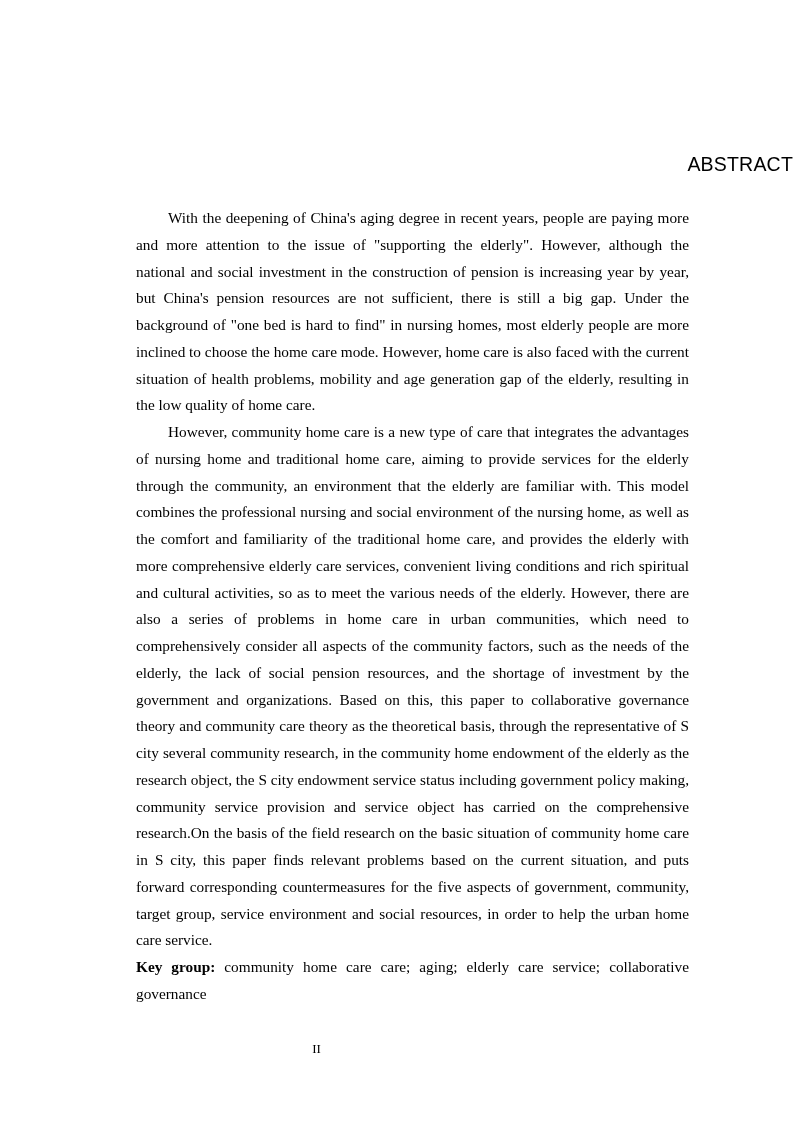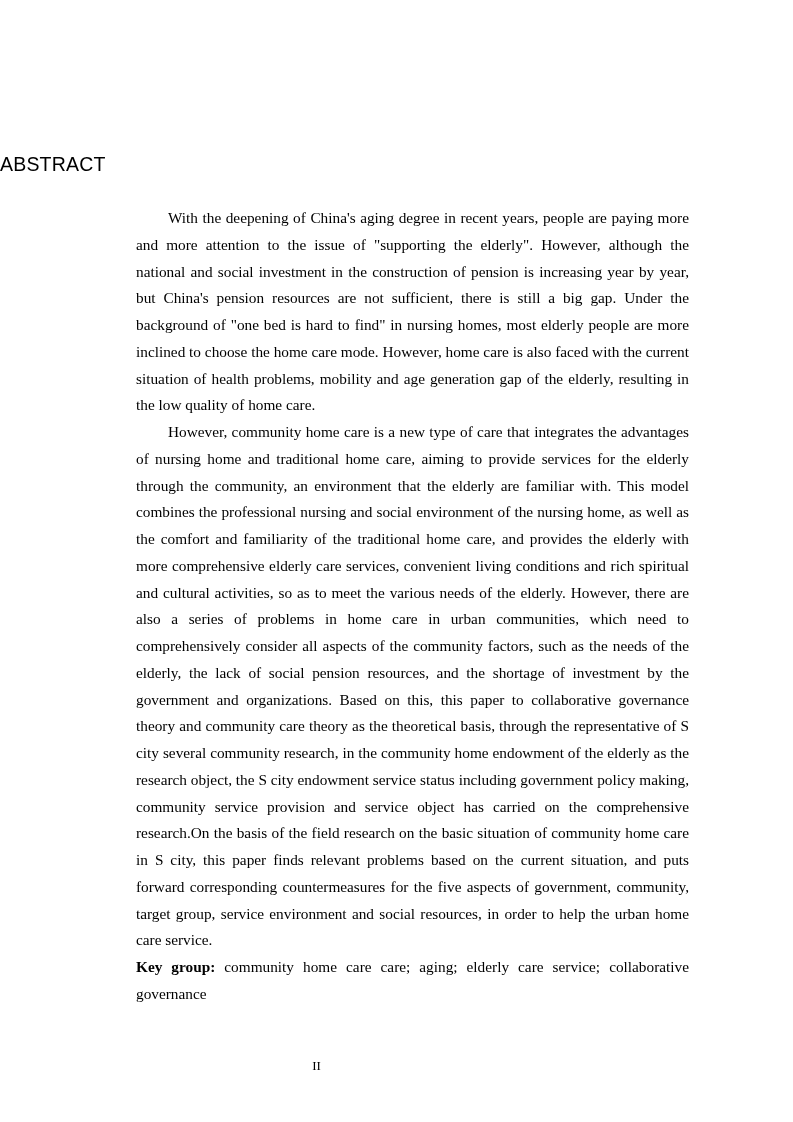--- a/index.html
+++ b/index.html
@@ -19,21 +19,21 @@
       left: 0; top: 0;
       width: 793px;
       height: 1122px;
       background: #ffffff;
     }
     .title {
       position: absolute;
       top: 152px;
       left: 0;
       width: 793px;
-      text-align: left;
+      text-align: right;
       font-family: "Liberation Sans", sans-serif;
       font-size: 19.5px;
       line-height: 24px;
       letter-spacing: 0.2px;
     }
     .body-text {
       position: absolute;
       left: 120px;
       top: 205px;
       width: 553px;
@@ -57,21 +57,20 @@
     }
     .page-number {
       position: absolute;
       top: 1042px;
       left: 0;
       width: 633px;
       text-align: center;
       font-family: "Liberation Serif", serif;
       font-size: 13px;
       line-height: 14px;
-      margin-top: 17px;
     }
   </style>
 </head>
 <body>
 
 <div class="page">
   <div class="title">ABSTRACT</div>
 
   <div class="body-text">
     <p class="para">With the deepening of China's aging degree in recent years, people are paying more and more attention to the issue of "supporting the elderly". However, although the national and social investment in the construction of pension is increasing year by year, but China's pension resources are not sufficient, there is still a big gap. Under the background of "one bed is hard to find" in nursing homes, most elderly people are more inclined to choose the home care mode. However, home care is also faced with the current situation of health problems, mobility and age generation gap of the elderly, resulting in the low quality of home care.</p>

